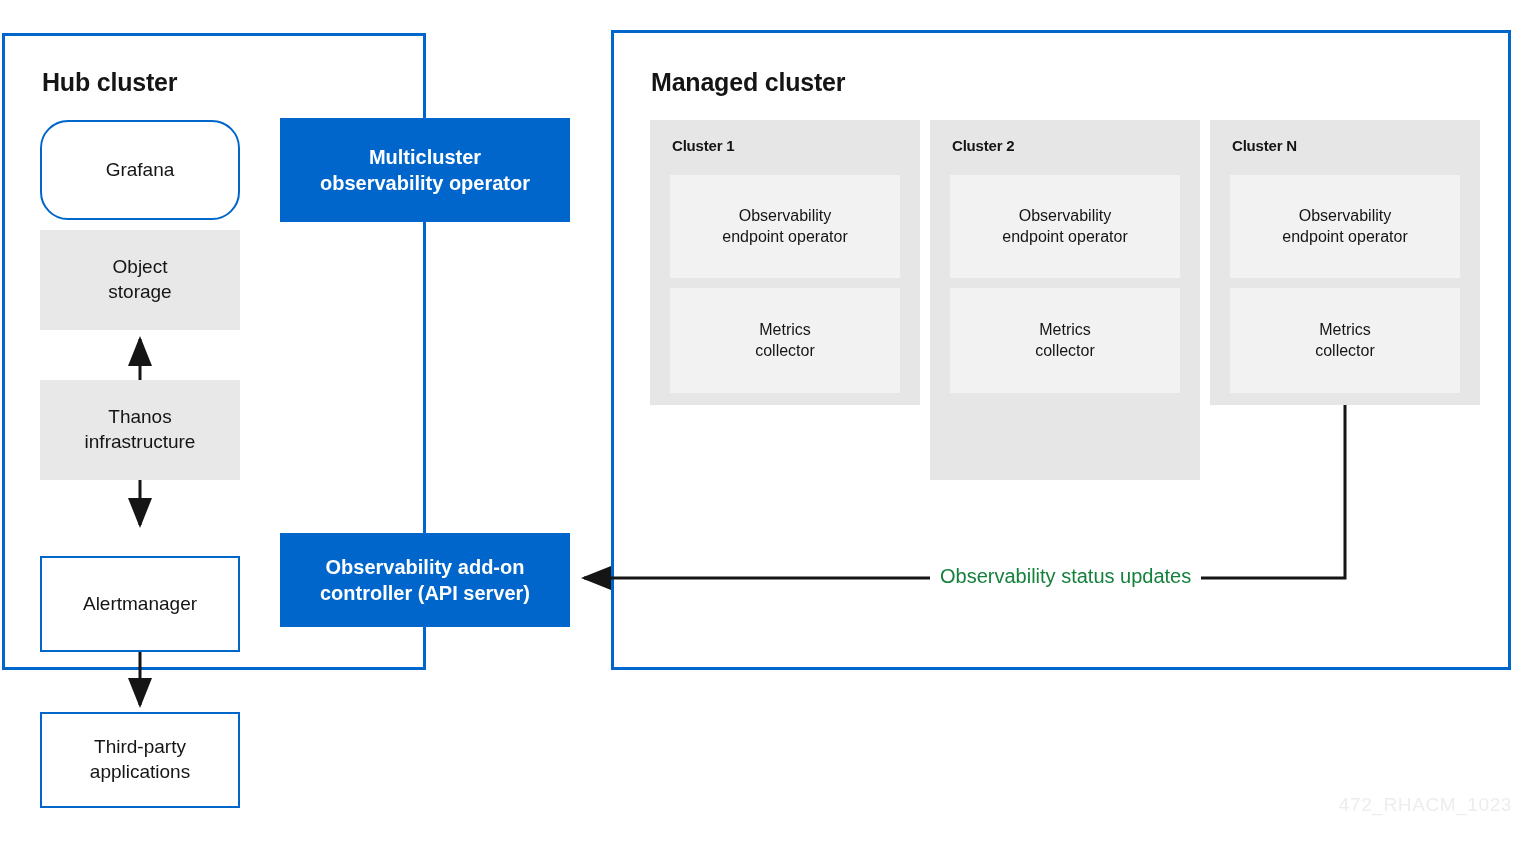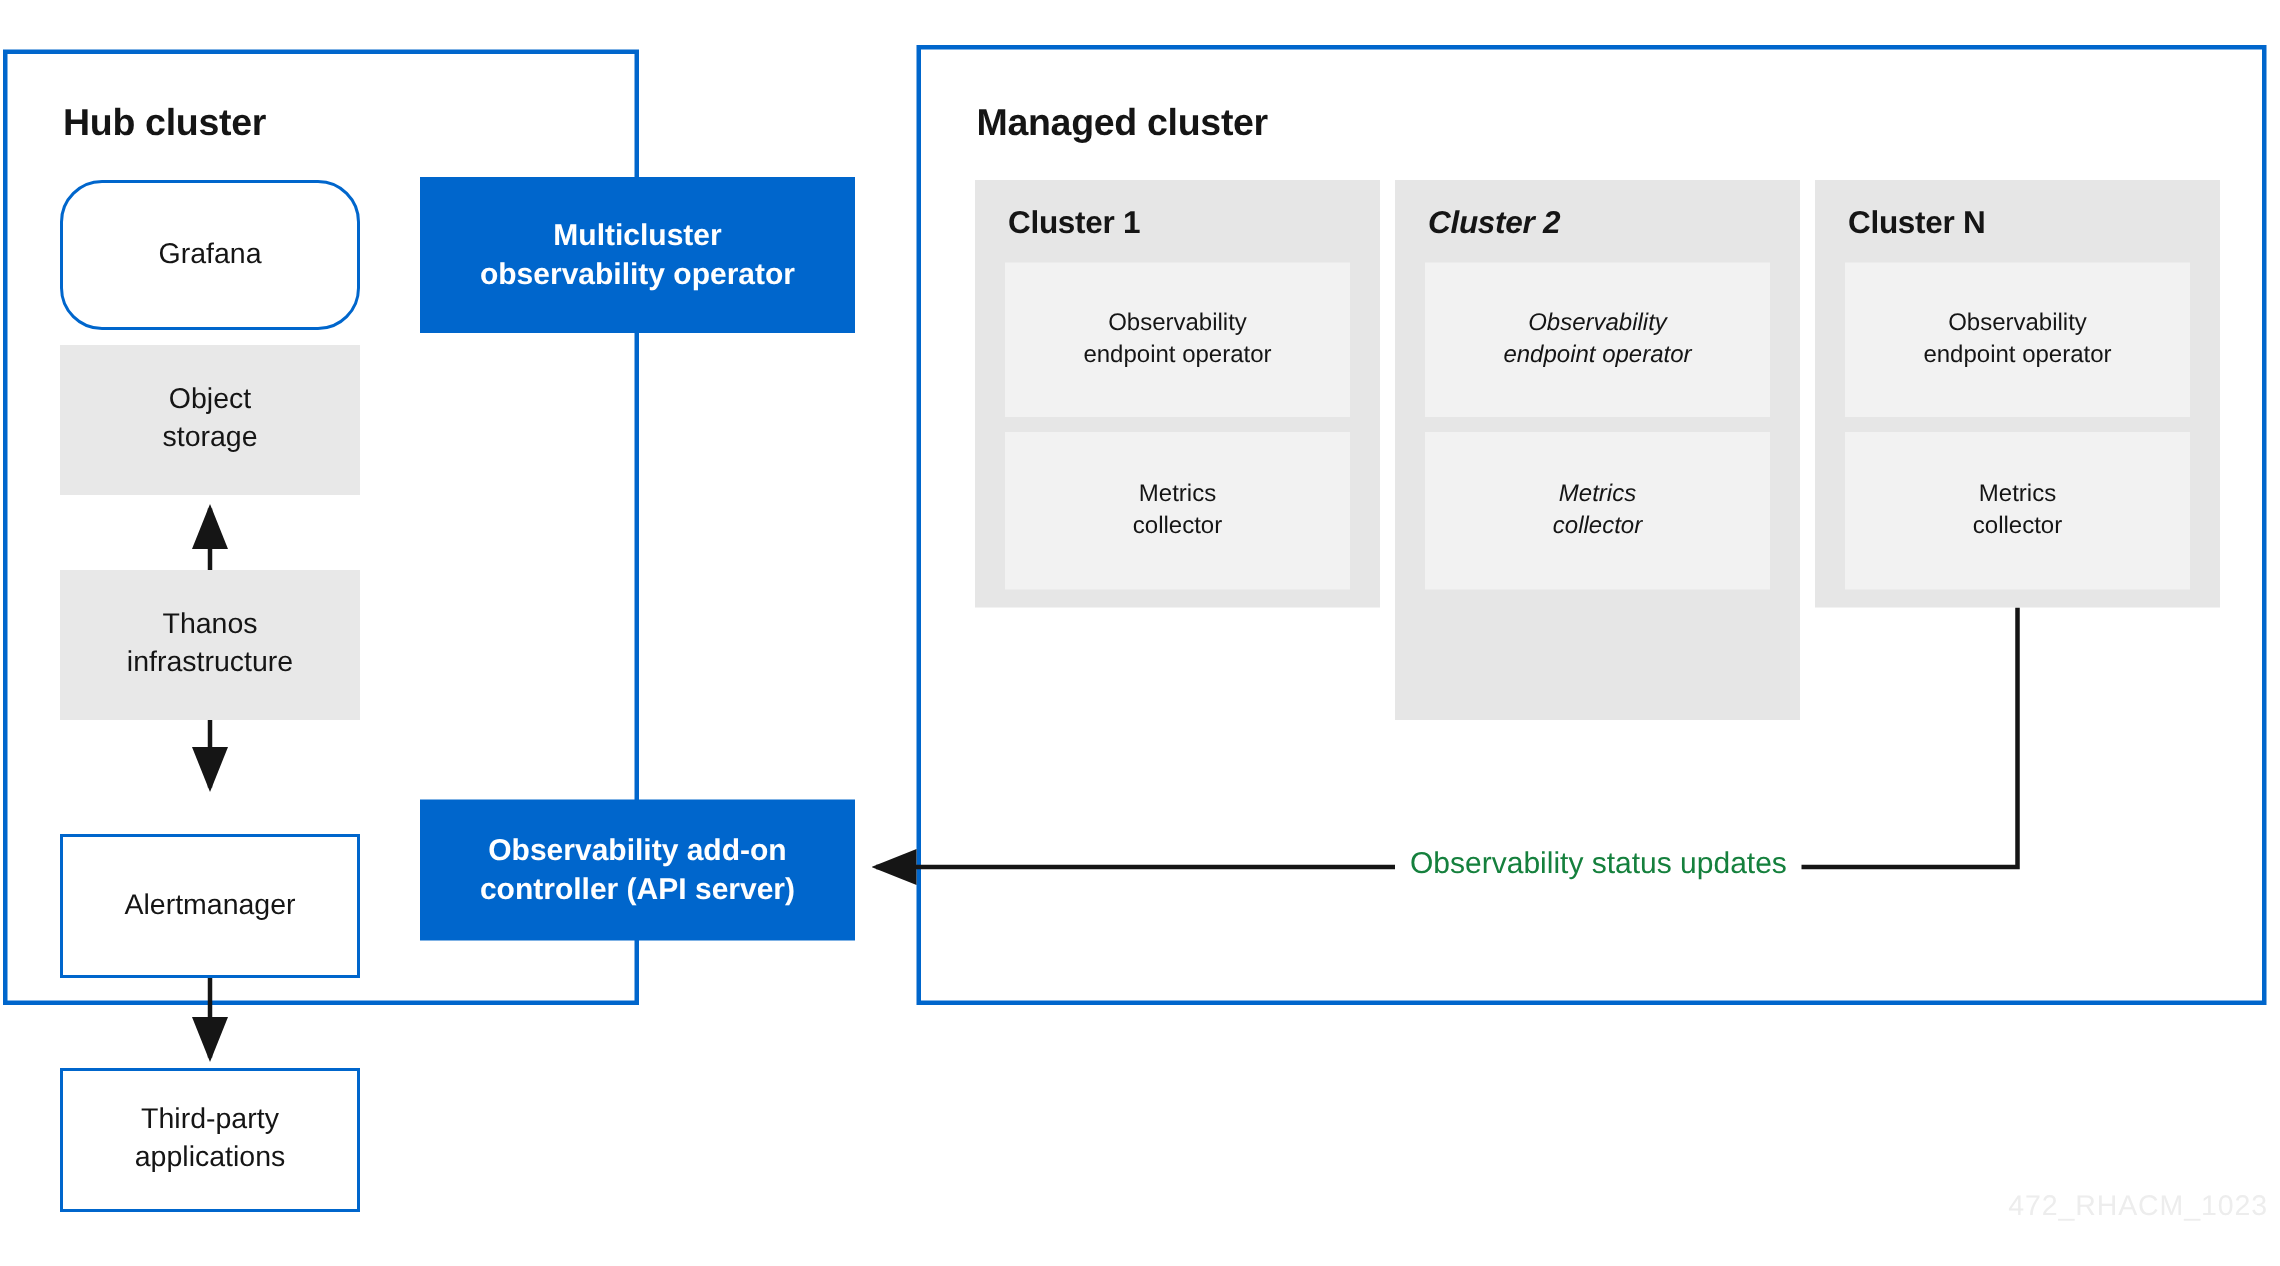--- a/index.html
+++ b/index.html
@@ -76,28 +76,28 @@
 
   
   #node-multicluster-operator { left: 280px; top: 118px; width: 290px; height: 104px; }
   #node-addon-controller      { left: 280px; top: 533px; width: 290px; height: 94px; }
 
   
   .subcluster {
     background: #E6E6E6;
   }
   #subcluster-1 { left: 650px;  top: 120px; width: 270px; height: 285px; }
-  #subcluster-2 { left: 930px;  top: 120px; width: 270px; height: 360px; font-style: italic; }
+  #subcluster-2 { left: 930px;  top: 120px; width: 270px; height: 360px; }
   #subcluster-3 { left: 1210px; top: 120px; width: 270px; height: 285px; }
 
   .subcluster-title {
     position: absolute;
     left: 22px;
     top: 17px;
-    font-size: 21px;
+    font-size: 15px;
     font-weight: bold;
     letter-spacing: -0.2px;
     color: #151515;
     white-space: nowrap;
   }
   .subnode {
     position: absolute;
     left: 20px;
     width: 230px;
     background: #F2F2F2;

